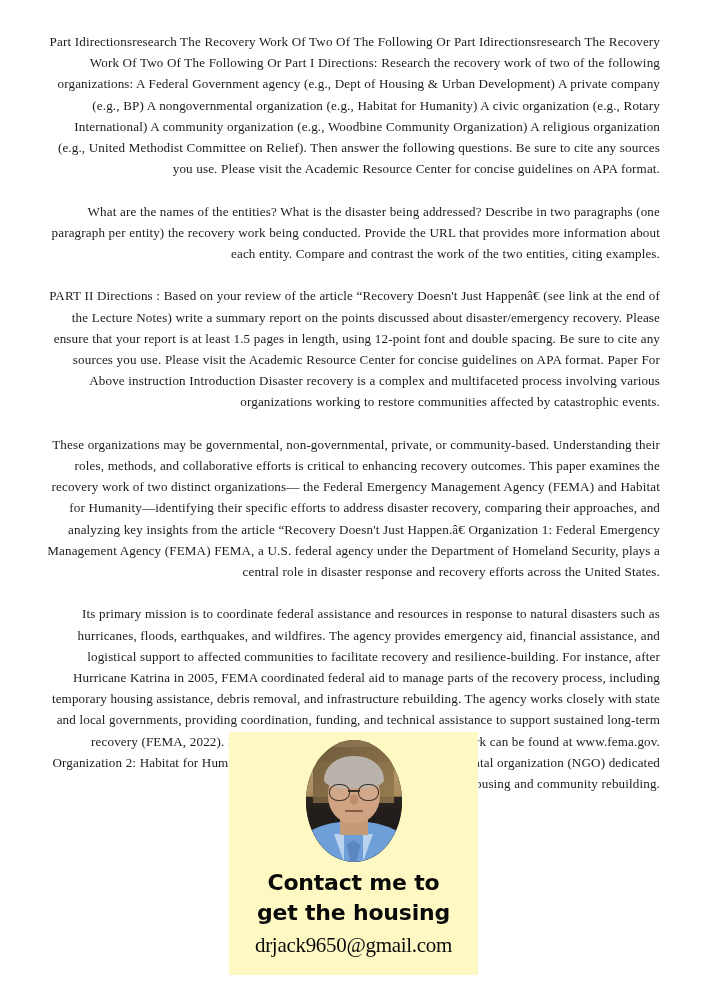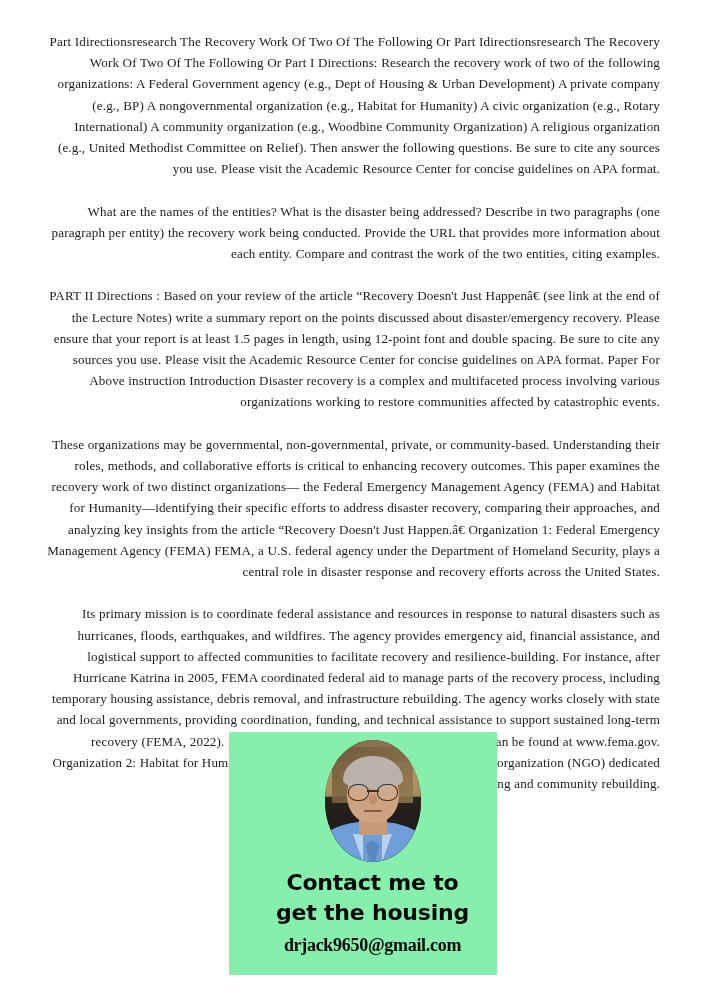--- a/index.html
+++ b/index.html
@@ -180,41 +180,41 @@
     font-family: "DejaVu Sans", "Liberation Sans", sans-serif;
     font-weight: bold;
     font-size: 22px;
     line-height: 30px;
     color: #0a0a0a;
     letter-spacing: -0.2px;
   }
   .contact-email {
     margin-top: 4px;
     font-family: "Liberation Serif", "DejaVu Serif", serif;
-    font-weight: bold;
-    font-size: 18px;
+    font-weight: normal;
+    font-size: 21px;
     line-height: 26px;
     color: #0a0a0a;
     letter-spacing: -0.3px;
   }
 </style>
 </head>
 <body>
 
 <div id="page">
 
   <div id="doc-body">
     <p class="para">Part Idirectionsresearch The Recovery Work Of Two Of The Following Or Part Idirectionsresearch The Recovery Work Of Two Of The Following Or Part I Directions: Research the recovery work of two of the following organizations: A Federal Government agency (e.g., Dept of Housing &amp; Urban Development) A private company (e.g., BP) A nongovernmental organization (e.g., Habitat for Humanity) A civic organization (e.g., Rotary International) A community organization (e.g., Woodbine Community Organization) A religious organization (e.g., United Methodist Committee on Relief). Then answer the following questions. Be sure to cite any sources you use. Please visit the Academic Resource Center for concise guidelines on APA format.</p>
     <p class="para">What are the names of the entities? What is the disaster being addressed? Describe in two paragraphs (one paragraph per entity) the recovery work being conducted. Provide the URL that provides more information about each entity. Compare and contrast the work of the two entities, citing examples.</p>
     <p class="para">PART II Directions : Based on your review of the article “Recovery Doesn't Just Happenâ€ (see link at the end of the Lecture Notes) write a summary report on the points discussed about disaster/emergency recovery. Please ensure that your report is at least 1.5 pages in length, using 12-point font and double spacing. Be sure to cite any sources you use. Please visit the Academic Resource Center for concise guidelines on APA format. Paper For Above instruction Introduction Disaster recovery is a complex and multifaceted process involving various organizations working to restore communities affected by catastrophic events.</p>
     <p class="para">These organizations may be governmental, non-governmental, private, or community-based. Understanding their roles, methods, and collaborative efforts is critical to enhancing recovery outcomes. This paper examines the recovery work of two distinct organizations— the Federal Emergency Management Agency (FEMA) and Habitat for Humanity—identifying their specific efforts to address disaster recovery, comparing their approaches, and analyzing key insights from the article “Recovery Doesn't Just Happen.â€ Organization 1: Federal Emergency Management Agency (FEMA) FEMA, a U.S. federal agency under the Department of Homeland Security, plays a central role in disaster response and recovery efforts across the United States.</p>
     <p class="para">Its primary mission is to coordinate federal assistance and resources in response to natural disasters such as hurricanes, floods, earthquakes, and wildfires. The agency provides emergency aid, financial assistance, and logistical support to affected communities to facilitate recovery and resilience-building. For instance, after Hurricane Katrina in 2005, FEMA coordinated federal aid to manage parts of the recovery process, including temporary housing assistance, debris removal, and infrastructure rebuilding. The agency works closely with state and local governments, providing coordination, funding, and technical assistance to support sustained long-term recovery (FEMA, 2022). More information about FEMA’s recovery work can be found at www.fema.gov. Organization 2: Habitat for Humanity Habitat for Humanity is a nongovernmental organization (NGO) dedicated to providing affordable housing and community rebuilding.</p>
   </div>
 
-  <div id="contact-overlay" style="background: #86efac; padding-left: 19px;">
+  <div id="contact-overlay" style="background: #fef9c3;">
 
     <div id="avatar-wrap">
       <div class="photo-bg"></div>
       <div class="photo-frame"></div>
       <div class="shoulders"></div>
       <div class="collar-l"></div>
       <div class="collar-r"></div>
       <div class="tie"></div>
       <div class="neck"></div>
       <div class="head"></div>

